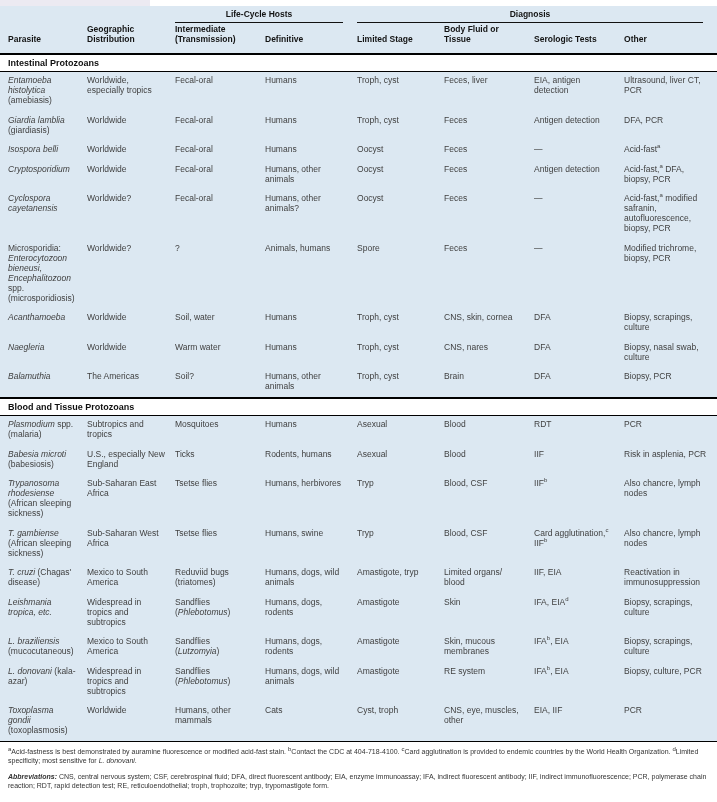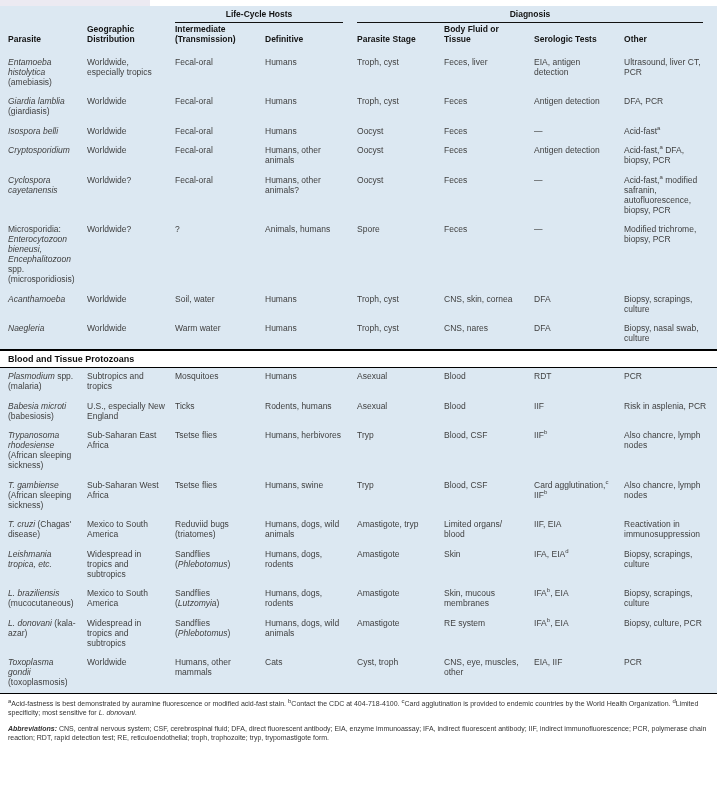--- a/index.html
+++ b/index.html
@@ -77,27 +77,30 @@
         </th>
         <th colspan="4">
           <div class="group-underline">Diagnosis</div>
         </th>
       </tr>
       <tr>
         <th class="first">Parasite</th>
         <th>Geographic Distribution</th>
         <th>Intermediate (Transmission)</th>
         <th>Definitive</th>
-        <th>Parasite Stage</th>
+        <th>Limited Stage</th>
         <th>Body Fluid or Tissue</th>
         <th>Serologic Tests</th>
         <th>Other</th>
       </tr>
     </thead>
     <tbody>
+        <tr class="section">
+          <td colspan="8">Intestinal Protozoans</td>
+        </tr>
         <tr>
           <td><i>Entamoeba histolytica</i><span> (amebiasis)</span></td>
           <td>Worldwide, especially tropics</td>
           <td>Fecal-oral</td>
           <td>Humans</td>
           <td>Troph, cyst</td>
           <td>Feces, liver</td>
           <td>EIA, antigen detection</td>
           <td>Ultrasound, liver CT, PCR</td>
         </tr>
@@ -163,20 +166,30 @@
         </tr>
         <tr>
           <td><i>Naegleria</i></td>
           <td>Worldwide</td>
           <td>Warm water</td>
           <td>Humans</td>
           <td>Troph, cyst</td>
           <td>CNS, nares</td>
           <td>DFA</td>
           <td>Biopsy, nasal swab, culture</td>
+        </tr>
+        <tr>
+          <td><i>Balamuthia</i></td>
+          <td>The Americas</td>
+          <td>Soil?</td>
+          <td>Humans, other animals</td>
+          <td>Troph, cyst</td>
+          <td>Brain</td>
+          <td>DFA</td>
+          <td>Biopsy, PCR</td>
         </tr>
         <tr class="section">
           <td colspan="8">Blood and Tissue Protozoans</td>
         </tr>
         <tr>
           <td><i>Plasmodium</i><span> spp. (malaria)</span></td>
           <td>Subtropics and tropics</td>
           <td>Mosquitoes</td>
           <td>Humans</td>
           <td>Asexual</td>

